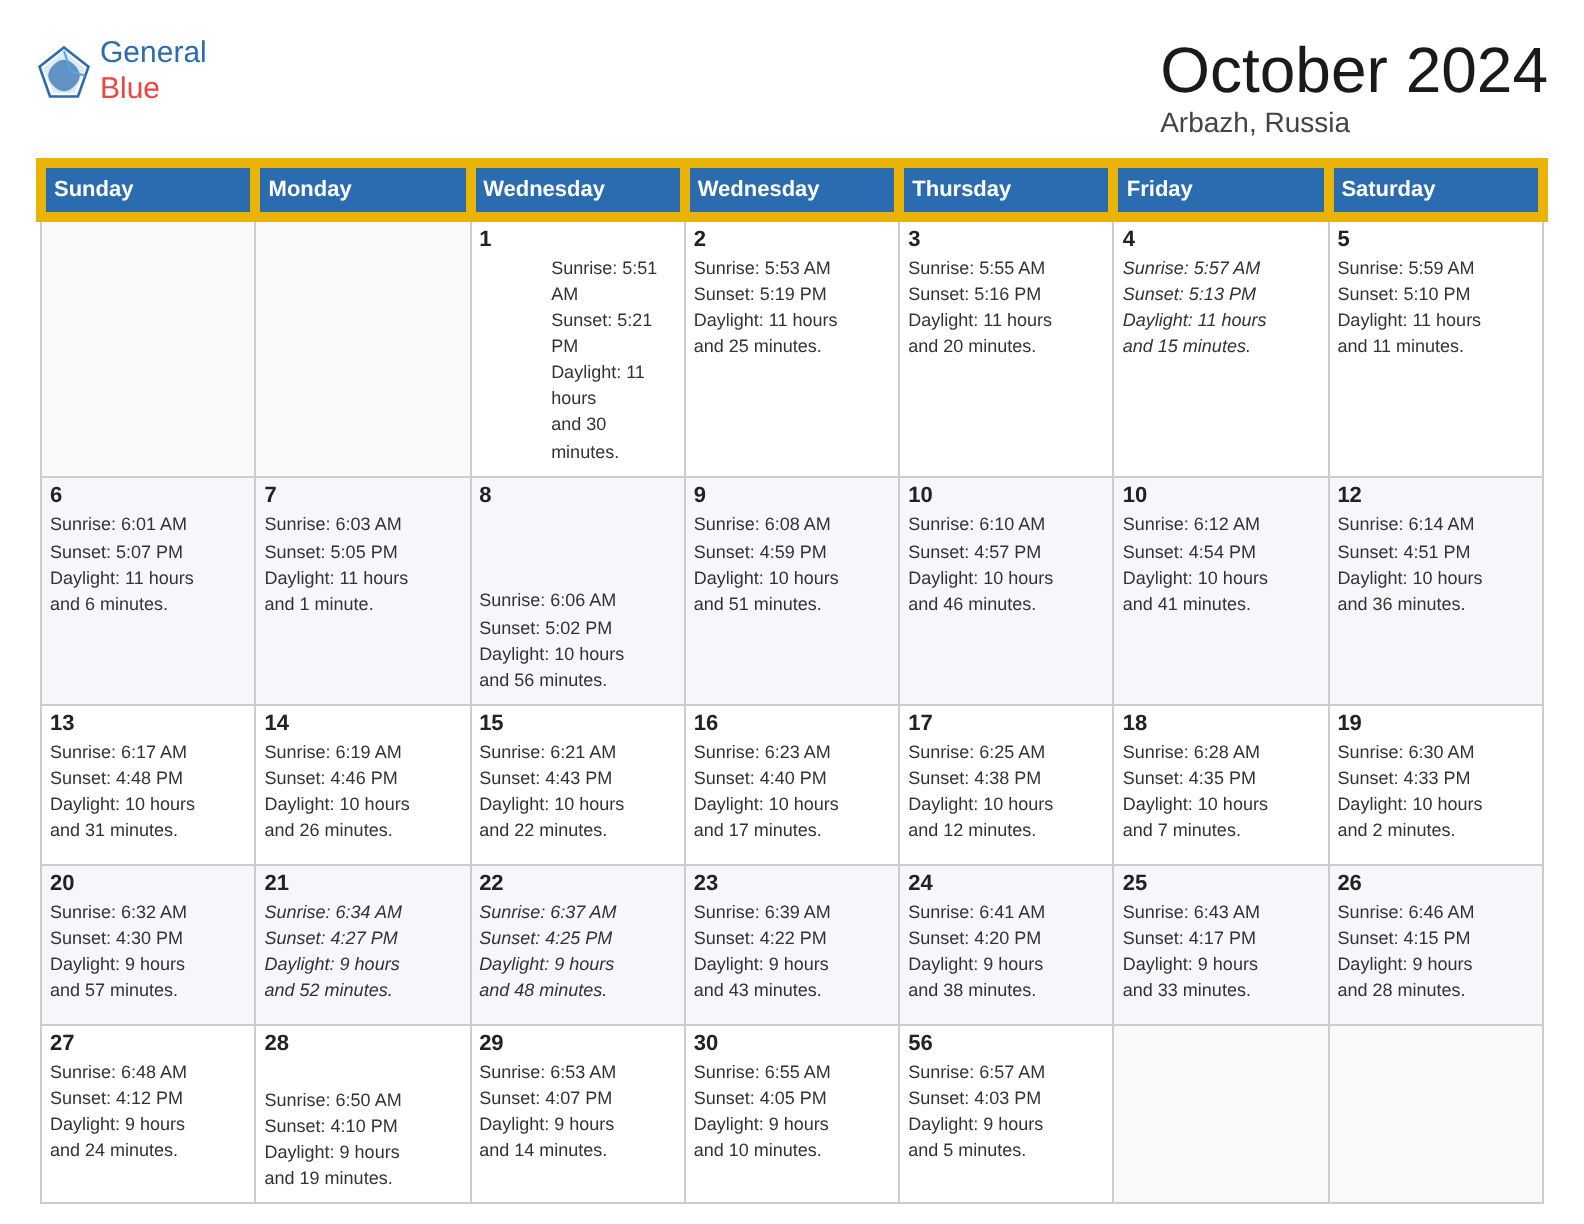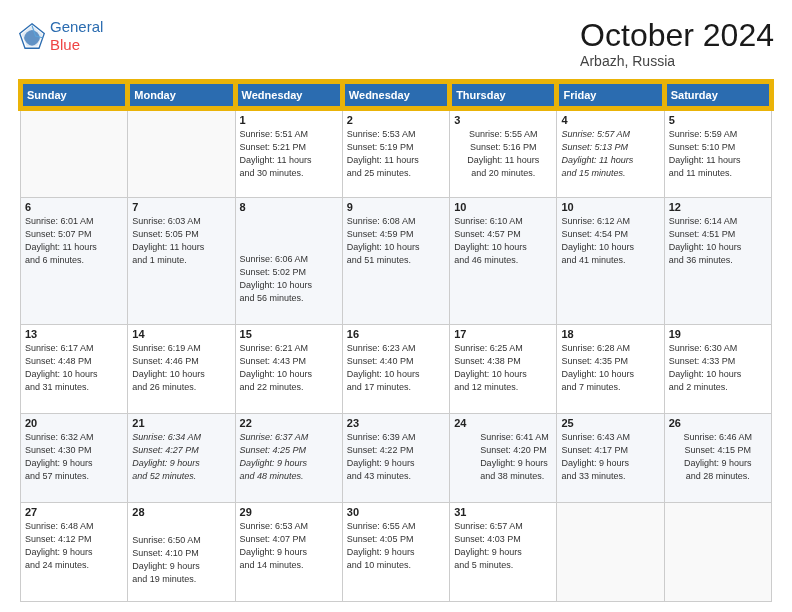--- a/index.html
+++ b/index.html
@@ -135,35 +135,35 @@
         <th>Friday</th>
         <th>Saturday</th>
       </tr>
     </thead>
     <tbody id="calendar-body">
     <tr>
           <td class="empty-cell"></td>
           <td class="empty-cell"></td>
           <td>
             <span class="day-num">1</span>
-            <div class="day-info" style="white-space: pre-line;">Sunrise: 5:51 AM
+            <div class="day-info" style="white-space: pre-line; margin-left: 36px;">Sunrise: 5:51 AM
 Sunset: 5:21 PM
 Daylight: 11 hours
 and 30 minutes.</div>
           </td>
           <td>
             <span class="day-num">2</span>
             <div class="day-info" style="white-space: pre-line;">Sunrise: 5:53 AM
 Sunset: 5:19 PM
 Daylight: 11 hours
 and 25 minutes.</div>
           </td>
           <td>
             <span class="day-num">3</span>
-            <div class="day-info" style="white-space: pre-line; text-align: center;">Sunrise: 5:55 AM
+            <div class="day-info" style="white-space: pre-line;">Sunrise: 5:55 AM
 Sunset: 5:16 PM
 Daylight: 11 hours
 and 20 minutes.</div>
           </td>
           <td>
             <span class="day-num">4</span>
             <div class="day-info" style="white-space: pre-line; font-style: italic;">Sunrise: 5:57 AM
 Sunset: 5:13 PM
 Daylight: 11 hours
 and 15 minutes.</div>
@@ -302,35 +302,35 @@
           </td>
           <td>
             <span class="day-num">23</span>
             <div class="day-info" style="white-space: pre-line;">Sunrise: 6:39 AM
 Sunset: 4:22 PM
 Daylight: 9 hours
 and 43 minutes.</div>
           </td>
           <td>
             <span class="day-num">24</span>
-            <div class="day-info" style="white-space: pre-line; margin-left: 26px;">Sunrise: 6:41 AM
+            <div class="day-info" style="white-space: pre-line;">Sunrise: 6:41 AM
 Sunset: 4:20 PM
 Daylight: 9 hours
 and 38 minutes.</div>
           </td>
           <td>
             <span class="day-num">25</span>
             <div class="day-info" style="white-space: pre-line;">Sunrise: 6:43 AM
 Sunset: 4:17 PM
 Daylight: 9 hours
 and 33 minutes.</div>
           </td>
           <td>
             <span class="day-num">26</span>
-            <div class="day-info" style="white-space: pre-line; text-align: center;">Sunrise: 6:46 AM
+            <div class="day-info" style="white-space: pre-line;">Sunrise: 6:46 AM
 Sunset: 4:15 PM
 Daylight: 9 hours
 and 28 minutes.</div>
           </td>
         </tr>
         <tr>
           <td>
             <span class="day-num">27</span>
             <div class="day-info" style="white-space: pre-line;">Sunrise: 6:48 AM
 Sunset: 4:12 PM
@@ -352,21 +352,21 @@
 and 14 minutes.</div>
           </td>
           <td>
             <span class="day-num">30</span>
             <div class="day-info" style="white-space: pre-line;">Sunrise: 6:55 AM
 Sunset: 4:05 PM
 Daylight: 9 hours
 and 10 minutes.</div>
           </td>
           <td>
-            <span class="day-num">31</span>
+            <span class="day-num">56</span>
             <div class="day-info" style="white-space: pre-line;">Sunrise: 6:57 AM
 Sunset: 4:03 PM
 Daylight: 9 hours
 and 5 minutes.</div>
           </td>
           <td class="empty-cell"></td>
           <td class="empty-cell"></td>
         </tr>
       </tbody>
   </table>

